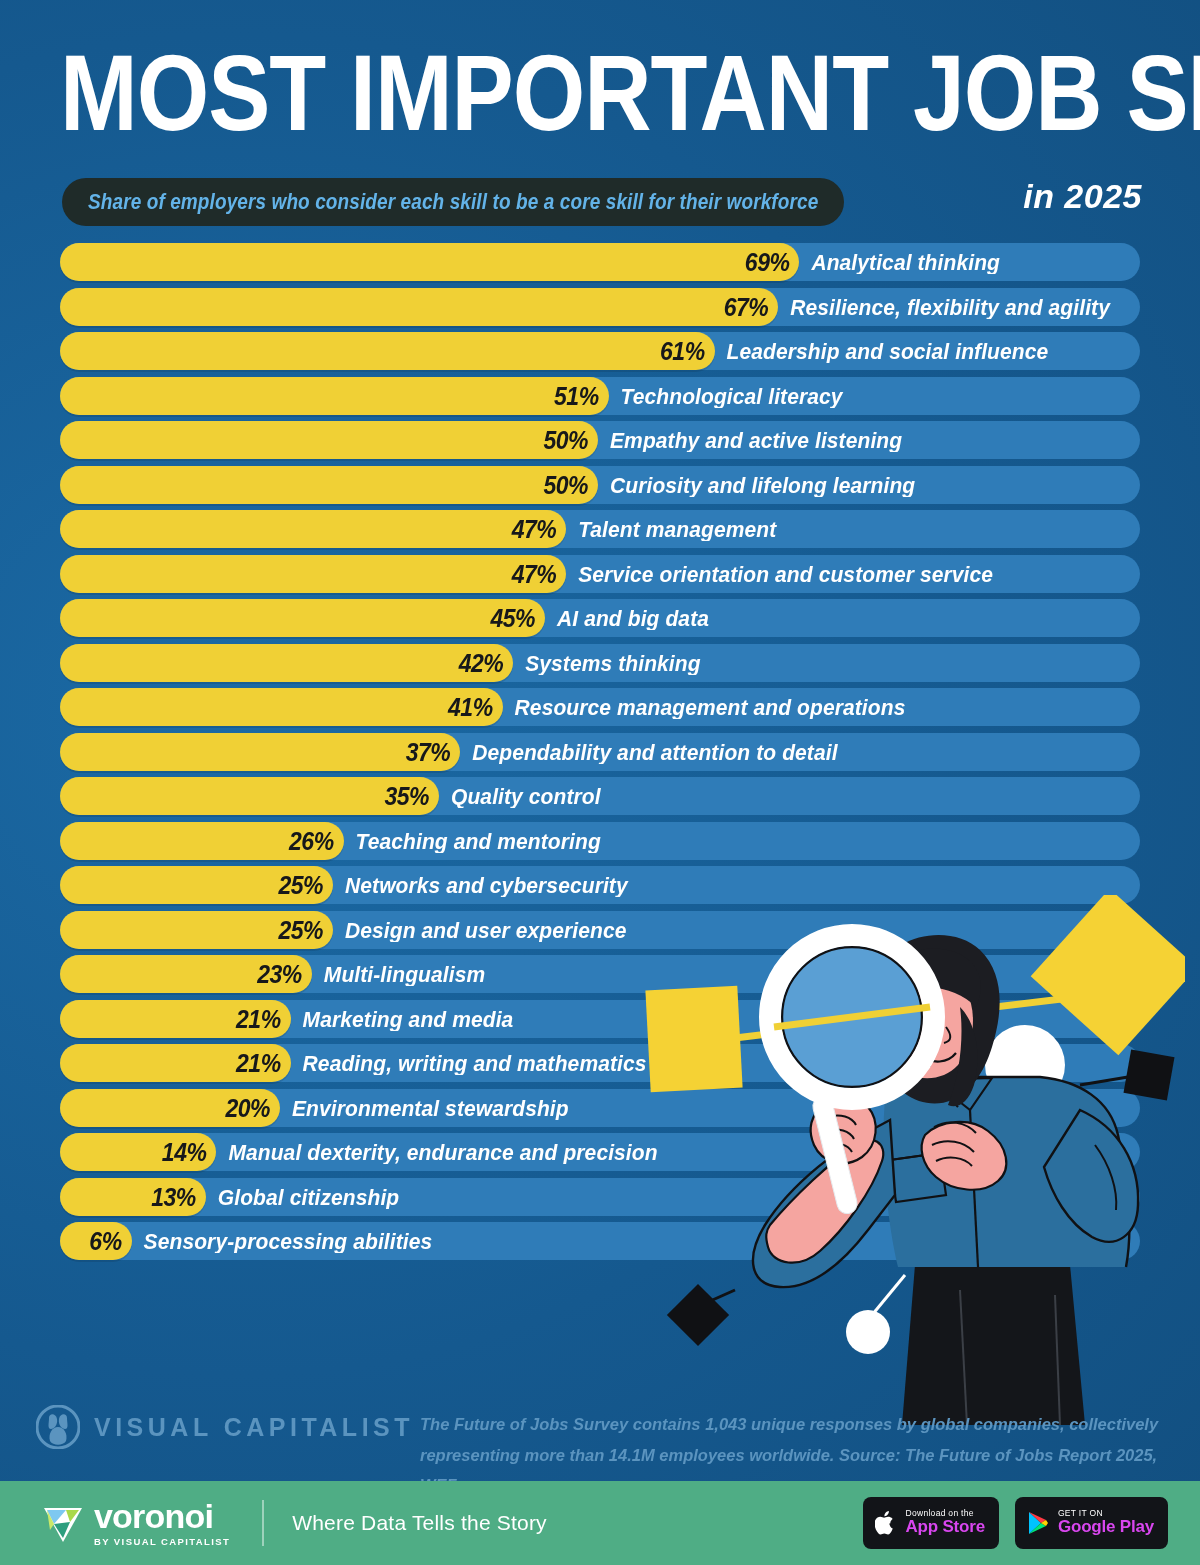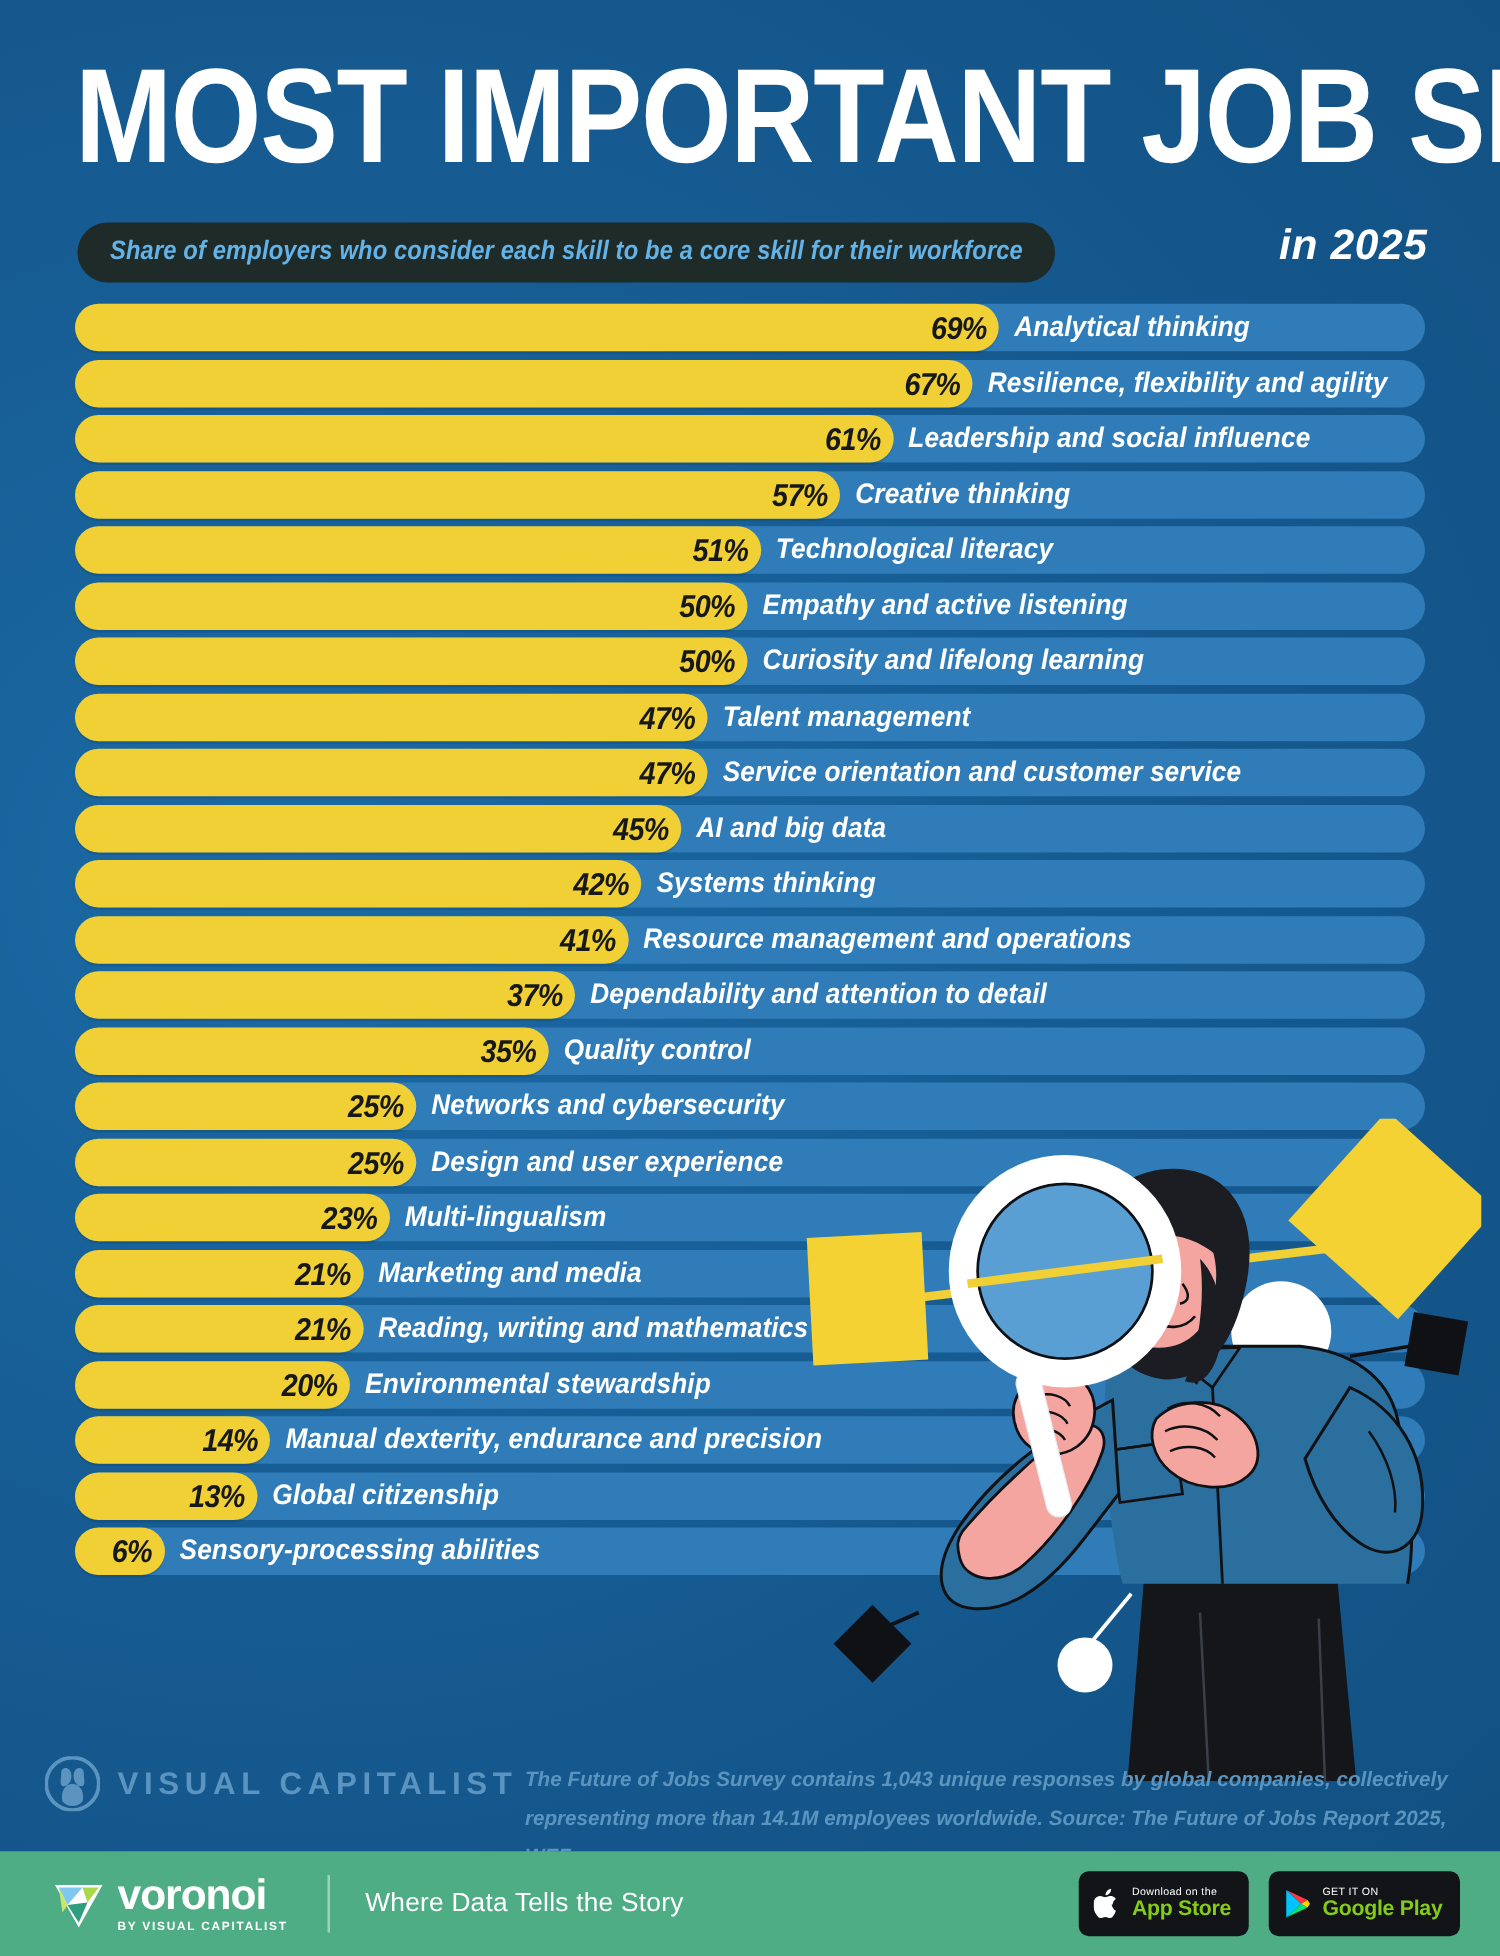--- a/index.html
+++ b/index.html
@@ -132,21 +132,21 @@
   .v-sub { color: #fff; font-size: 9.5px; font-weight: bold; letter-spacing: 1.4px; margin-top: 3px; }
   .v-div { width: 2px; height: 46px; background: rgba(255,255,255,0.45); margin: 0 28px 0 32px; }
   .v-tag { color: #ffffff; font-size: 21px; letter-spacing: 0.2px; }
   .badges { margin-left: auto; margin-right: 32px; display: flex; gap: 16px; }
   .badge {
     background: #121418; border-radius: 8px; height: 52px;
     display: flex; align-items: center; padding: 0 14px 0 12px; gap: 9px;
   }
   .badge-txt { display: flex; flex-direction: column; justify-content: center; }
   .badge-small { color: #fff; font-size: 8.5px; letter-spacing: 0.3px; line-height: 1.1; }
-  .badge-big { color: #84cc16; font-size: 17px; font-weight: bold; line-height: 1.1; letter-spacing: -0.2px; }
+  .badge-big { color: #d946ef; font-size: 17px; font-weight: bold; line-height: 1.1; letter-spacing: -0.2px; }
 </style>
 </head>
 <body>
 
 <div class="page">
 
   <h1 class="title">MOST IMPORTANT JOB SKILLS</h1>
 
   <div class="subtitle-pill">
     <span>Share of employers who consider each skill to be a core skill for their workforce</span>
@@ -168,26 +168,20 @@
         <div class="lbl" style="left: 790.2px;">Resilience, flexibility and agility</div>
       </div>
       <div class="row">
         <div class="track"></div>
         <div class="bar" style="width: 654.6px;"></div>
         <div class="val" style="left: 648.6px; width: 56px; justify-content: flex-end;">61%</div>
         <div class="lbl" style="left: 726.6px;">Leadership and social influence</div>
       </div>
       <div class="row">
         <div class="track"></div>
-        <div class="bar" style="width: 612.2px;"></div>
-        <div class="val" style="left: 606.2px; width: 56px; justify-content: flex-end;">57%</div>
-        <div class="lbl" style="left: 684.2px;">Creative thinking</div>
-      </div>
-      <div class="row">
-        <div class="track"></div>
         <div class="bar" style="width: 548.6px;"></div>
         <div class="val" style="left: 542.6px; width: 56px; justify-content: flex-end;">51%</div>
         <div class="lbl" style="left: 620.6px;">Technological literacy</div>
       </div>
       <div class="row">
         <div class="track"></div>
         <div class="bar" style="width: 538px;"></div>
         <div class="val" style="left: 532px; width: 56px; justify-content: flex-end;">50%</div>
         <div class="lbl" style="left: 610px;">Empathy and active listening</div>
       </div>
@@ -231,20 +225,26 @@
         <div class="track"></div>
         <div class="bar" style="width: 400.2px;"></div>
         <div class="val" style="left: 394.2px; width: 56px; justify-content: flex-end;">37%</div>
         <div class="lbl" style="left: 472.2px;">Dependability and attention to detail</div>
       </div>
       <div class="row">
         <div class="track"></div>
         <div class="bar" style="width: 379px;"></div>
         <div class="val" style="left: 373px; width: 56px; justify-content: flex-end;">35%</div>
         <div class="lbl" style="left: 451px;">Quality control</div>
+      </div>
+      <div class="row">
+        <div class="track"></div>
+        <div class="bar" style="width: 283.6px;"></div>
+        <div class="val" style="left: 277.6px; width: 56px; justify-content: flex-end;">26%</div>
+        <div class="lbl" style="left: 355.6px;">Teaching and mentoring</div>
       </div>
       <div class="row">
         <div class="track"></div>
         <div class="bar" style="width: 273px;"></div>
         <div class="val" style="left: 267px; width: 56px; justify-content: flex-end;">25%</div>
         <div class="lbl" style="left: 345px;">Networks and cybersecurity</div>
       </div>
       <div class="row">
         <div class="track"></div>
         <div class="bar" style="width: 273px;"></div>

